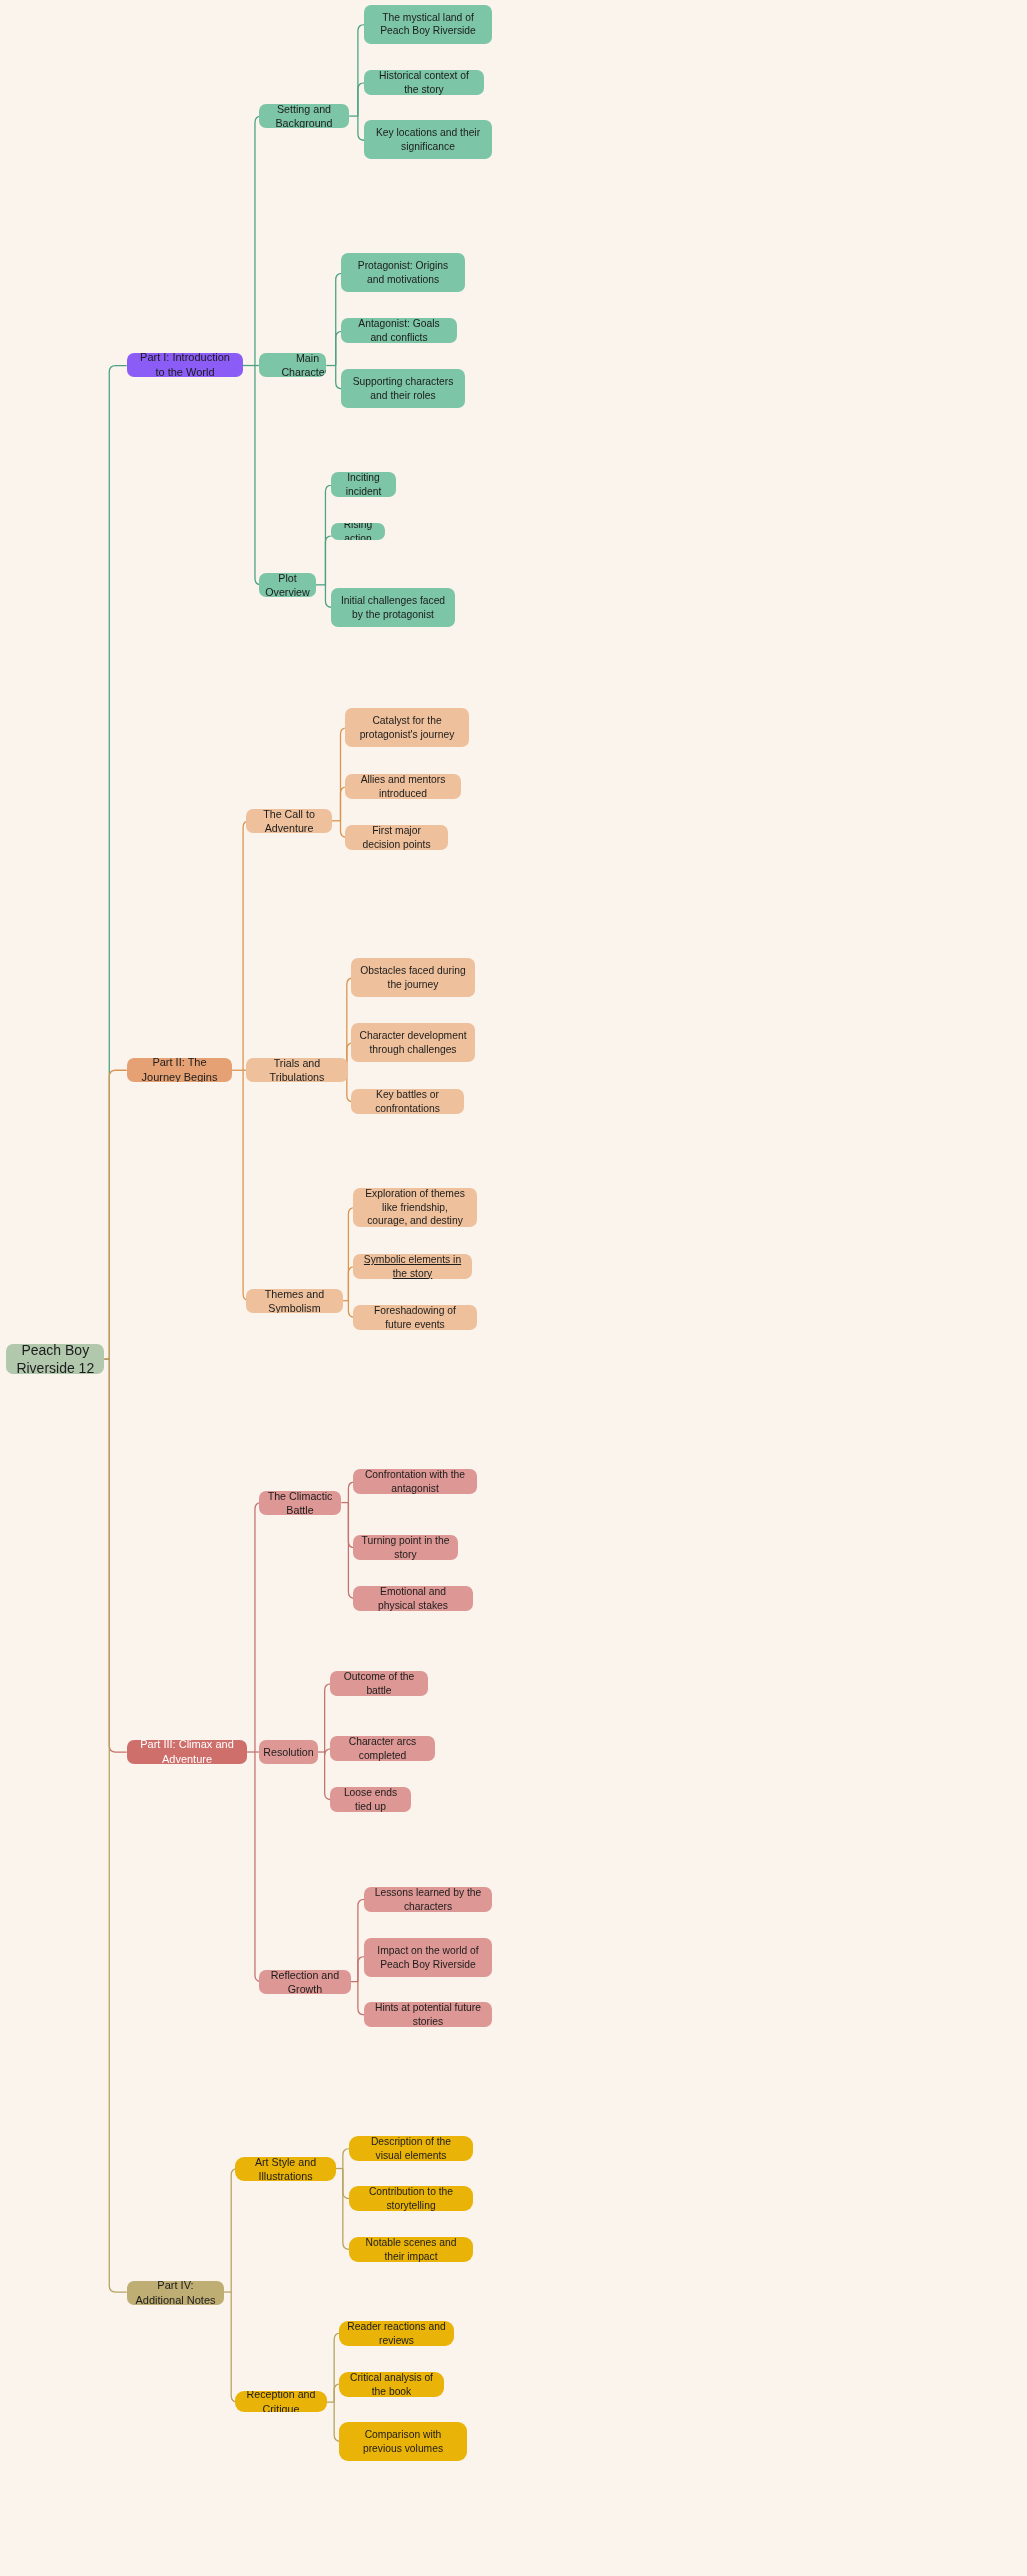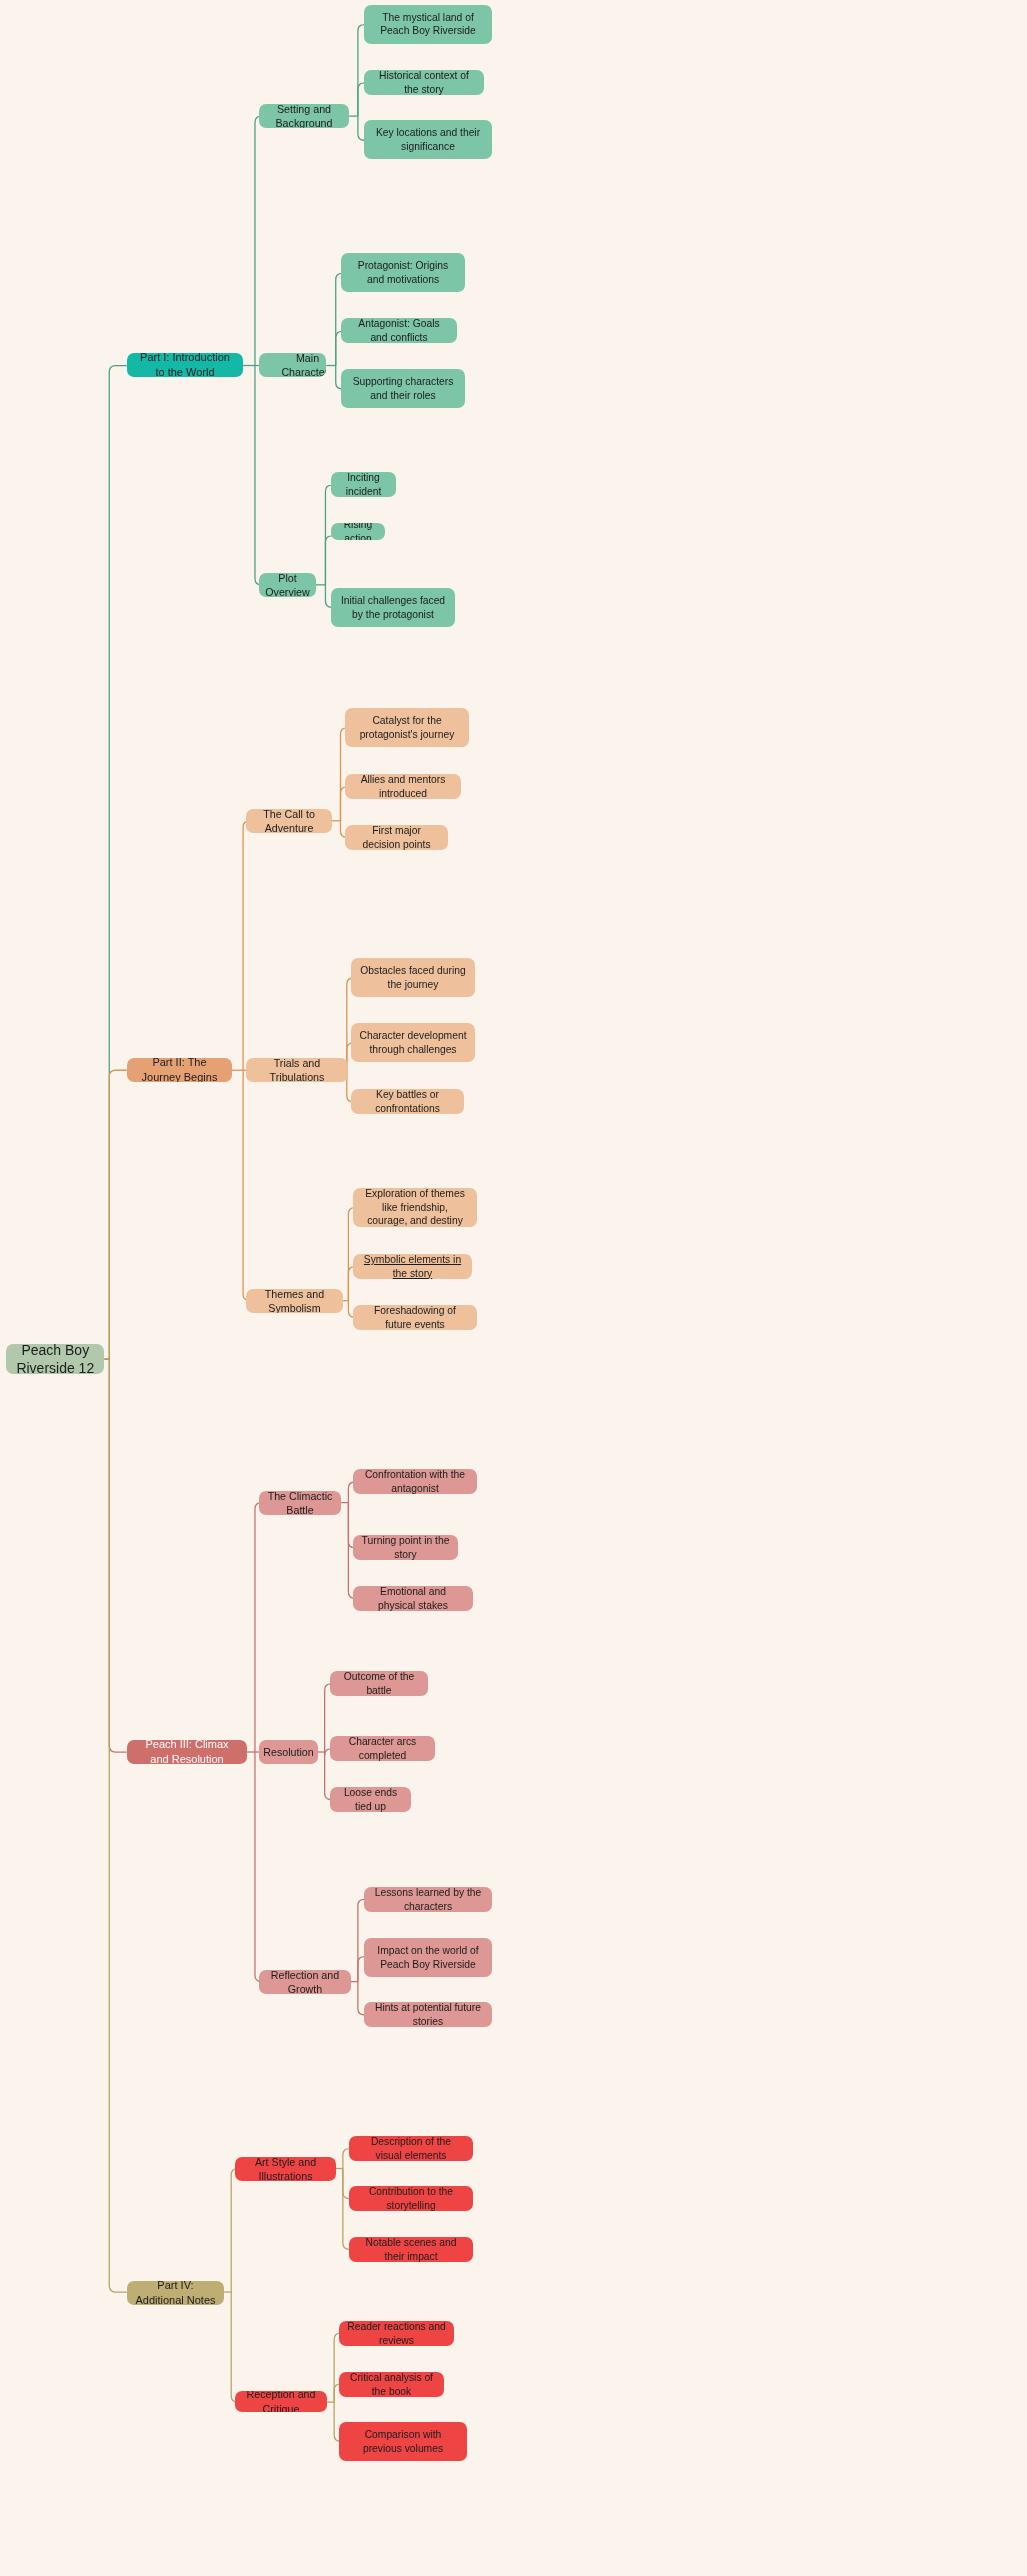--- a/index.html
+++ b/index.html
@@ -37,28 +37,28 @@
     overflow: hidden;
   }
   .node.root {
     background: #b2c8ad;
     font-size: 14px;
   }
   .node.lvl1 { font-size: 11px; }
   .node.lvl2 { font-size: 10.7px; }
   .node.lvl3 { font-size: 10.3px; }
 
-  .c-green-dark  { background: #14b8a6; }
+  .c-green-dark  { background: #8b5cf6; }
   .c-green-mid   { background: #7cc5a7; }
   .c-orange-dark { background: #e5a173; }
   .c-orange-mid  { background: #eec09c; }
   .c-red-dark    { background: #ce6f6b; color: #ffffff; }
   .c-red-mid     { background: #dd9794; }
   .c-olive-dark  { background: #bfae74; }
-  .c-olive-mid   { background: #ef4444; }
+  .c-olive-mid   { background: #eab308; border-radius: 9px; }
 </style>
 </head>
 <body>
 
 <div id="canvas">
   <svg id="edges" viewBox="0 0 1297 3252">
       <path d="M 132 1716 L 138 1716" fill="none" stroke="#4aa183" stroke-width="1.6"></path>
       <path d="M 138 1716 L 138 469 Q 138 461 146 461 L 160 461" fill="none" stroke="#4aa183" stroke-width="1.6"></path>
       <path d="M 306 461 L 322 461" fill="none" stroke="#4aa183" stroke-width="1.6"></path>
       <path d="M 322 461 L 322 154 Q 322 146 330 146 L 327 146" fill="none" stroke="#4aa183" stroke-width="1.6"></path>
@@ -146,21 +146,21 @@
     <div class="node lvl3 c-orange-mid" style="left: 345px; top: 774px; width: 116px; height: 25px;">Allies and mentors introduced</div>
     <div class="node lvl3 c-orange-mid" style="left: 345px; top: 825px; width: 103px; height: 25px;">First major decision points</div>
     <div class="node lvl2 c-orange-mid" style="left: 246px; top: 1058px; width: 102px; height: 24px;">Trials and Tribulations</div>
     <div class="node lvl3 c-orange-mid" style="left: 351px; top: 958px; width: 124px; height: 39px;">Obstacles faced during the journey</div>
     <div class="node lvl3 c-orange-mid" style="left: 351px; top: 1023px; width: 124px; height: 39px;">Character development through challenges</div>
     <div class="node lvl3 c-orange-mid" style="left: 351px; top: 1089px; width: 113px; height: 25px;">Key battles or confrontations</div>
     <div class="node lvl2 c-orange-mid" style="left: 246px; top: 1289px; width: 97px; height: 24px;">Themes and Symbolism</div>
     <div class="node lvl3 c-orange-mid" style="left: 353px; top: 1188px; width: 124px; height: 39px;">Exploration of themes like friendship, courage, and destiny</div>
     <div class="node lvl3 c-orange-mid" style="left: 353px; top: 1254px; width: 119px; height: 25px; text-decoration: underline;">Symbolic elements in the story</div>
     <div class="node lvl3 c-orange-mid" style="left: 353px; top: 1305px; width: 124px; height: 25px;">Foreshadowing of future events</div>
-    <div class="node lvl1 c-red-dark" style="left: 127px; top: 1740px; width: 120px; height: 24px;">Peach III: Climax and Resolution</div>
+    <div class="node lvl1 c-red-dark" style="left: 127px; top: 1740px; width: 120px; height: 24px;">Part III: Climax and Adventure</div>
     <div class="node lvl2 c-red-mid" style="left: 259px; top: 1491px; width: 82px; height: 24px;">The Climactic Battle</div>
     <div class="node lvl3 c-red-mid" style="left: 353px; top: 1469px; width: 124px; height: 25px;">Confrontation with the antagonist</div>
     <div class="node lvl3 c-red-mid" style="left: 353px; top: 1535px; width: 105px; height: 25px;">Turning point in the story</div>
     <div class="node lvl3 c-red-mid" style="left: 353px; top: 1586px; width: 120px; height: 25px;">Emotional and physical stakes</div>
     <div class="node lvl2 c-red-mid" style="left: 259px; top: 1740px; width: 59px; height: 24px;">Resolution</div>
     <div class="node lvl3 c-red-mid" style="left: 330px; top: 1671px; width: 98px; height: 25px;">Outcome of the battle</div>
     <div class="node lvl3 c-red-mid" style="left: 330px; top: 1736px; width: 105px; height: 25px;">Character arcs completed</div>
     <div class="node lvl3 c-red-mid" style="left: 330px; top: 1787px; width: 81px; height: 25px;">Loose ends tied up</div>
     <div class="node lvl2 c-red-mid" style="left: 259px; top: 1970px; width: 92px; height: 24px;">Reflection and Growth</div>
     <div class="node lvl3 c-red-mid" style="left: 364px; top: 1887px; width: 128px; height: 25px;">Lessons learned by the characters</div>

